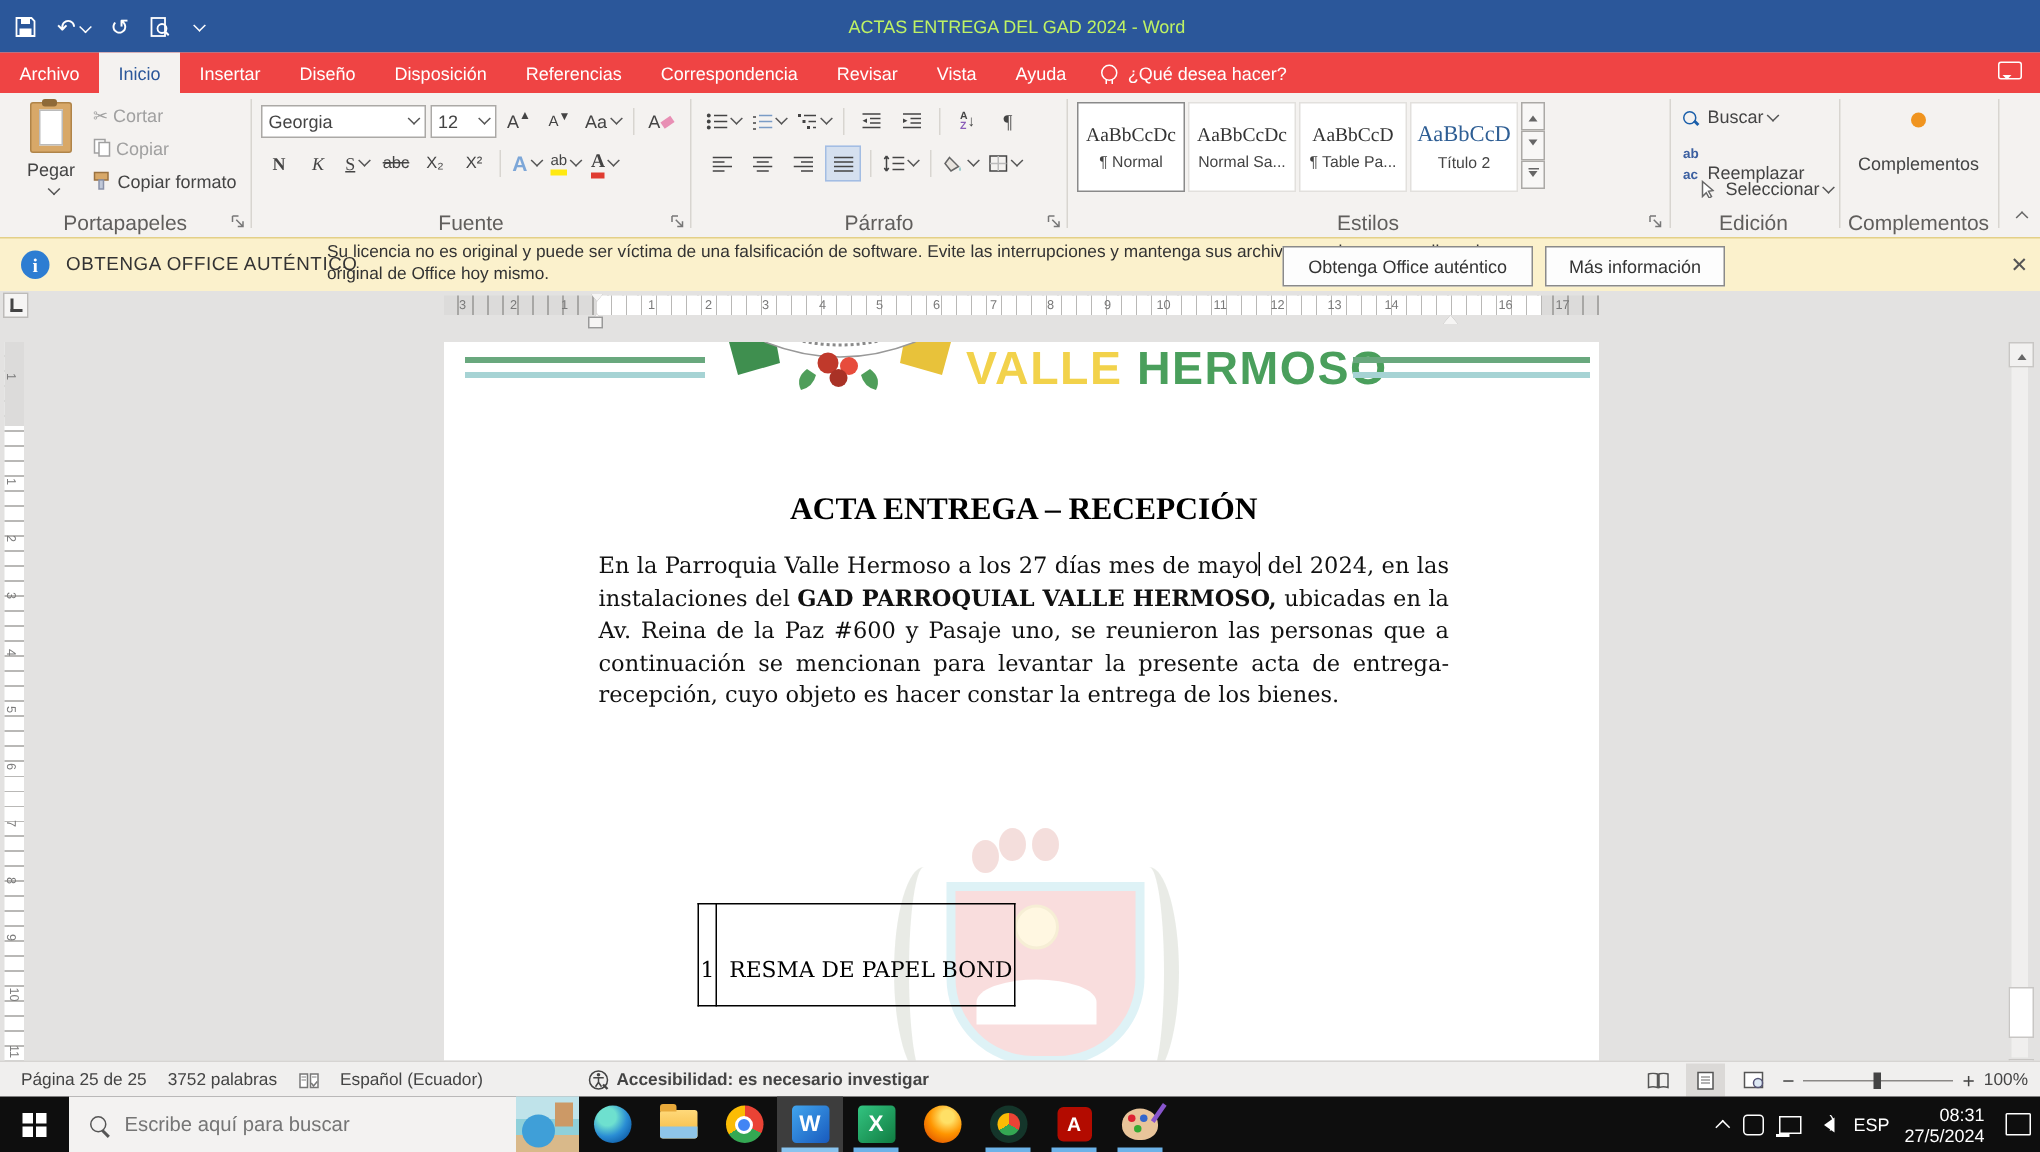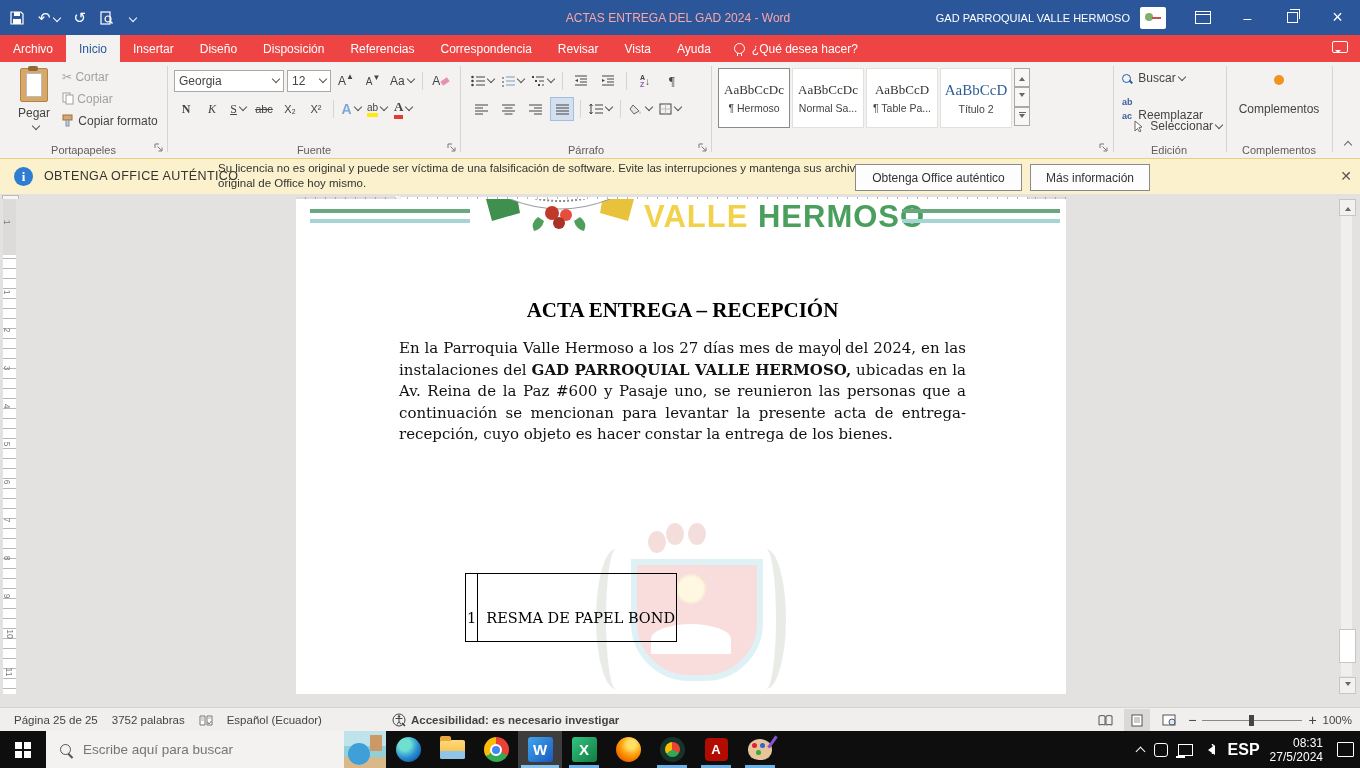--- a/index.html
+++ b/index.html
@@ -2,21 +2,21 @@
 <html><head>
 <meta charset="utf-8">
 <style>
   html,body{margin:0;padding:0;background:#000;}
   #app{position:relative;width:1360px;height:768px;overflow:hidden;font-family:"Liberation Sans",sans-serif;background:#e3e2e1;}
   .abs{position:absolute;}
   
   .titlebar{position:absolute;left:0;top:0;width:1360px;height:35px;background:#2b579a;color:#fff;}
   .qat{position:absolute;left:10px;top:0;height:35px;display:flex;align-items:center;gap:14px;font-size:15px;}
   .qat .g{cursor:default;}
-  .doctitle{position:absolute;left:0;right:4px;top:0;height:35px;display:flex;align-items:center;justify-content:center;font-size:12px;color:#fca5a5;}
+  .doctitle{position:absolute;left:0;right:4px;top:0;height:35px;display:flex;align-items:center;justify-content:center;font-size:12px;color:#bef264;}
   .tb-right{position:absolute;right:0;top:0;height:35px;display:flex;align-items:center;}
   .account{font-size:11px;margin-right:10px;}
   .avatar{width:26px;height:22px;background:#fff;border-radius:2px;margin-right:14px;position:relative;overflow:hidden;}
   .avatar i{position:absolute;left:5px;top:6px;width:8px;height:8px;border-radius:50%;background:#7fb069;}
   .avatar b{position:absolute;left:12px;top:10px;width:9px;height:2px;background:#c94f4f;}
   .winbtn{width:45px;height:35px;display:flex;align-items:center;justify-content:center;font-size:14px;}
   .restore-ic{width:9px;height:9px;border:1px solid #fff;position:relative;}
   .restore-ic:before{content:"";position:absolute;left:2px;top:-4px;width:9px;height:9px;border:1px solid #fff;border-bottom:none;border-left:none;}
   .ribopt{width:14px;height:11px;border:1px solid #fff;position:relative;}
   .ribopt:before{content:"";position:absolute;left:0;top:2px;width:14px;height:1px;background:#fff;}
@@ -26,21 +26,21 @@
   .tab.sel{background:#f4f2f0;color:#2b579a;}
   .tellme{display:flex;align-items:center;gap:7px;padding:0 10px;}
   .bulb{width:9px;height:9px;border:1px solid #fff;border-radius:50%;position:relative;}
   .bulb:after{content:"";position:absolute;left:2px;top:9px;width:3px;height:3px;border-left:1px solid #fff;border-right:1px solid #fff;}
   .fbicon{position:absolute;right:12px;top:41px;width:14px;height:10px;border:1px solid #fff;border-radius:2px;}
   .fbicon:after{content:"";position:absolute;left:2px;bottom:-4px;border:3px solid transparent;border-top-color:#fff;}
   
   .ribbon{position:absolute;left:0;top:62px;width:1360px;height:96px;background:#f4f2f0;border-bottom:1px solid #d2cfca;font-size:12px;color:#444;}
   .grp{position:absolute;top:0;height:96px;}
   .gdiv{position:absolute;top:4px;height:86px;width:1px;background:#d8d5d0;}
-  .glabel{position:absolute;bottom:2px;left:0;right:0;text-align:center;font-size:11px;color:#605e5c;}
+  .glabel{position:absolute;bottom:2px;left:0;right:0;text-align:center;font-size:14px;color:#605e5c;}
   .launcher{position:absolute;bottom:2px;right:3px;}
   .rbtn{display:inline-flex;align-items:center;justify-content:center;height:22px;min-width:20px;padding:0 1px;border:1px solid transparent;}
   .rbtn.on{background:#d5e0ef;border-color:#a3bde3;}
   .chv{display:inline-block;width:5px;height:5px;border-right:1.2px solid #555;border-bottom:1.2px solid #555;transform:rotate(45deg);margin-left:3px;position:relative;top:-2px;}
   .chv.up{transform:rotate(-135deg);top:1px;}
   .combo{display:inline-flex;align-items:center;justify-content:space-between;border:1px solid #aba9a6;background:#fff;height:20px;padding:0 4px;}
   .gray{color:#a0a0a0;}
   .vgap{display:inline-block;width:1px;height:18px;background:#d8d5d0;margin:0 3px;vertical-align:middle;}
   
   .clip{width:26px;height:32px;background:#d8a868;border:1px solid #b08448;border-radius:2px;position:relative;}
@@ -68,21 +68,21 @@
   .tabsel{position:absolute;left:2px;top:1px;width:15px;height:15px;background:#f6f5f4;border:1px solid #bdbbb9;}
   .tabsel:after{content:"";position:absolute;left:4px;top:3px;width:6px;height:7px;border-left:2px solid #444;border-bottom:2px solid #444;}
   .hruler{position:absolute;left:296px;top:3px;width:770px;height:13px;background:#dcdbda;background-image:repeating-linear-gradient(90deg,transparent 0 9px,#a8a7a5 9px 10px);}
   .hruler .white{position:absolute;left:102px;top:0;width:630px;height:13px;background:#fff;background-image:repeating-linear-gradient(90deg,transparent 0 9px,#b9b8b6 9px 10px);}
   .rnum{position:absolute;top:1px;font-size:8.5px;color:#7a7a7a;background:transparent;line-height:11px;}
   .ind-first{position:absolute;left:98px;top:-1px;width:0;height:0;border:4px solid transparent;border-top:5px solid #f6f5f4;filter:drop-shadow(0 0 0.5px #888);}
   .ind-hang{position:absolute;left:98px;top:8px;width:0;height:0;border:4px solid transparent;border-bottom:5px solid #f6f5f4;filter:drop-shadow(0 0 0.5px #888);}
   .ind-box{position:absolute;left:96px;top:14px;width:8px;height:6px;background:#f6f5f4;border:1px solid #999;}
   .ind-right{position:absolute;left:666px;top:8px;width:0;height:0;border:5px solid transparent;border-bottom:6px solid #f6f5f4;filter:drop-shadow(0 0 0.5px #888);}
   
-  .docarea{position:absolute;left:0;top:199px;width:1360px;height:495px;background:#e3e2e1;overflow:hidden;}
+  .docarea{position:absolute;left:0;top:228px;width:1360px;height:495px;background:#e3e2e1;overflow:hidden;}
   .vruler{position:absolute;left:3px;top:0;width:13px;height:495px;background:#fff;background-image:repeating-linear-gradient(180deg,transparent 0 9px,#b9b8b6 9px 10px);}
   .vruler .dark{position:absolute;left:0;top:0;width:13px;height:56px;background:#dcdbda;}
   .vnum{position:absolute;left:2px;font-size:8.5px;color:#7a7a7a;transform:rotate(90deg);}
   .page{position:absolute;left:296px;top:0;width:770px;height:495px;background:#fff;overflow:hidden;}
   .brandline{position:absolute;height:4px;}
   .brand{position:absolute;top:0px;font-size:31px;font-weight:900;letter-spacing:1px;white-space:nowrap;}
   .dept{position:absolute;left:103px;width:567px;top:46px;text-align:right;font-size:20px;font-weight:800;color:#8f8f8f;letter-spacing:2px;}
   .doctitle1{position:absolute;left:103px;width:567px;top:71px;text-align:center;font-family:"Liberation Serif",serif;font-weight:bold;font-size:21px;word-spacing:5px;color:#000;}
   .doctitle2{position:absolute;left:103px;width:567px;top:99px;text-align:center;font-family:"Liberation Serif",serif;font-weight:bold;font-size:21px;color:#000;}
   .bodytext{position:absolute;left:103px;width:567px;font-family:"DejaVu Serif",serif;font-size:15px;line-height:21.5px;text-align:justify;color:#111;}
@@ -135,21 +135,21 @@
   .ic-word{width:25px;height:25px;border-radius:3px;background:linear-gradient(135deg,#41a5ee,#185abd);color:#fff;font-weight:bold;font-size:15px;display:flex;align-items:center;justify-content:center;}
   .ic-excel{width:25px;height:25px;border-radius:3px;background:linear-gradient(135deg,#33c481,#107c41);color:#fff;font-weight:bold;font-size:15px;display:flex;align-items:center;justify-content:center;}
   .ic-fox{width:25px;height:25px;border-radius:50%;background:radial-gradient(circle at 62% 30%,#ffe066 0 18%,#ff9500 50%,#e66000 80%);}
   .ic-gapp{width:25px;height:25px;border-radius:50%;background:#14352a;position:relative;}
   .ic-gapp:after{content:"";position:absolute;left:5px;top:5px;width:15px;height:15px;border-radius:50%;background:conic-gradient(#ea4335 0 33%,#34a853 33% 66%,#fbbc05 66% 100%);}
   .ic-pdf{width:23px;height:23px;border-radius:4px;background:#b30b00;color:#fff;font-weight:bold;font-size:13px;display:flex;align-items:center;justify-content:center;}
   .ic-paint{width:24px;height:21px;border-radius:50% 50% 45% 45%;background:#e8c49a;position:relative;}
   .ic-paint:before{content:"";position:absolute;left:4px;top:4px;width:5px;height:5px;border-radius:50%;background:#d23;box-shadow:8px 0 0 #36c,4px 7px 0 #3a3;}
   .ic-paint:after{content:"";position:absolute;right:-2px;top:-4px;width:3px;height:14px;background:#85c;transform:rotate(35deg);}
   .tray{position:absolute;right:0;top:0;height:37px;display:flex;align-items:center;gap:10px;padding-right:6px;}
-  .trayic{color:#fff;font-size:16px;display:flex;align-items:center;font-weight:bold;}
+  .trayic{color:#fff;font-size:12px;display:flex;align-items:center;}
   .chvw{display:inline-block;width:6px;height:6px;border-right:1.4px solid #fff;border-bottom:1.4px solid #fff;transform:rotate(-135deg);margin-top:3px;}
   .netic{width:13px;height:10px;border:1.3px solid #fff;position:relative;}
   .netic:after{content:"";position:absolute;left:-3px;bottom:-3px;width:9px;height:1.3px;background:#fff;}
   .spk{width:0;height:0;border:5px solid transparent;border-right:7px solid #fff;position:relative;margin-right:3px;}
   .spk:after{content:")";position:absolute;left:4px;top:-8px;color:#fff;font-size:11px;}
   .clock{text-align:right;font-size:12px;line-height:14px;}
   .notif{width:15px;height:13px;border:1.3px solid #fff;border-radius:1px;position:relative;margin-left:4px;}
   
   svg.mi{display:block;}
 </style>
@@ -172,35 +172,20 @@
       <span class="g">
         <svg class="mi" width="13" height="14" viewBox="0 0 13 14">
             <rect x="1" y="1" width="9" height="12" fill="none" stroke="#fff" stroke-width="1.2"></rect>
             <circle cx="8" cy="8" r="3" fill="none" stroke="#fff" stroke-width="1.2"></circle>
             <path d="M10 10l2.5 2.5" stroke="#fff" stroke-width="1.4"></path>
           </svg>
       </span>
       <span class="g"><span class="chv" style="border-color:#fff"></span></span>
     </div>
     <div class="doctitle">ACTAS ENTREGA DEL GAD 2024  -  Word</div>
-    <div class="tb-right">
-      <span class="account">GAD PARROQUIAL VALLE HERMOSO</span>
-      <span class="avatar">
-          <i></i>
-          <b></b>
-        </span>
-      <span class="winbtn">
-          <span class="ribopt"></span>
-        </span>
-      <span class="winbtn">–</span>
-      <span class="winbtn">
-          <span class="restore-ic"></span>
-        </span>
-      <span class="winbtn" style="font-size:18px">×</span>
-    </div>
   </div>
 
   <div class="tabrow">
     <span class="tab">Archivo</span>
     <span class="tab sel">Inicio</span>
     <span class="tab">Insertar</span>
     <span class="tab">Diseño</span>
     <span class="tab">Disposición</span>
     <span class="tab">Referencias</span>
     <span class="tab">Correspondencia</span>
@@ -405,21 +390,21 @@
       <span class="launcher"><svg width="10" height="10" viewBox="0 0 10 10">
             <path d="M1 1h4M1 1v4M3.5 3.5l4 4M8 4.5v3.5h-3.5" stroke="#777" fill="none"></path>
           </svg></span>
     </div>
     <div class="gdiv" style="left:711px"></div>
 
     <div class="grp" style="left:712px;width:400px">
       <div class="abs" style="left:6px;top:6px;display:flex;gap:2px">
         <div class="stcard sel">
           <span class="stsample">AaBbCcDc</span>
-          <span class="stname">¶ Hermoso</span>
+          <span class="stname">¶ Normal</span>
         </div>
         <div class="stcard">
           <span class="stsample">AaBbCcDc</span>
           <span class="stname">Normal Sa...</span>
         </div>
         <div class="stcard">
           <span class="stsample">AaBbCcD</span>
           <span class="stname">¶ Table Pa...</span>
         </div>
         <div class="stcard">
@@ -434,20 +419,21 @@
               <span class="tri-d"></span>
             </div>
           <div>
               <span style="display:flex;flex-direction:column;align-items:center">
                 <i style="width:7px;height:1px;background:#666;margin-bottom:1px"></i>
                 <span class="tri-d"></span>
               </span>
             </div>
         </div>
       </div>
+      <div class="glabel">Estilos</div>
       <span class="launcher"><svg width="10" height="10" viewBox="0 0 10 10">
             <path d="M1 1h4M1 1v4M3.5 3.5l4 4M8 4.5v3.5h-3.5" stroke="#777" fill="none"></path>
           </svg></span>
     </div>
     <div class="gdiv" style="left:1113px"></div>
 
     <div class="grp" style="left:1114px;width:110px">
       <div class="abs" style="left:8px;top:9px">
         <span style="display:inline-block;width:7px;height:7px;border:1.6px solid #1b5faa;border-radius:50%;position:relative;vertical-align:-1px;margin-right:4px"><i style="position:absolute;left:6px;top:6px;width:4px;height:1.6px;background:#1b5faa;transform:rotate(45deg);display:block"></i></span>
         <span>Buscar</span><span class="chv"></span>

